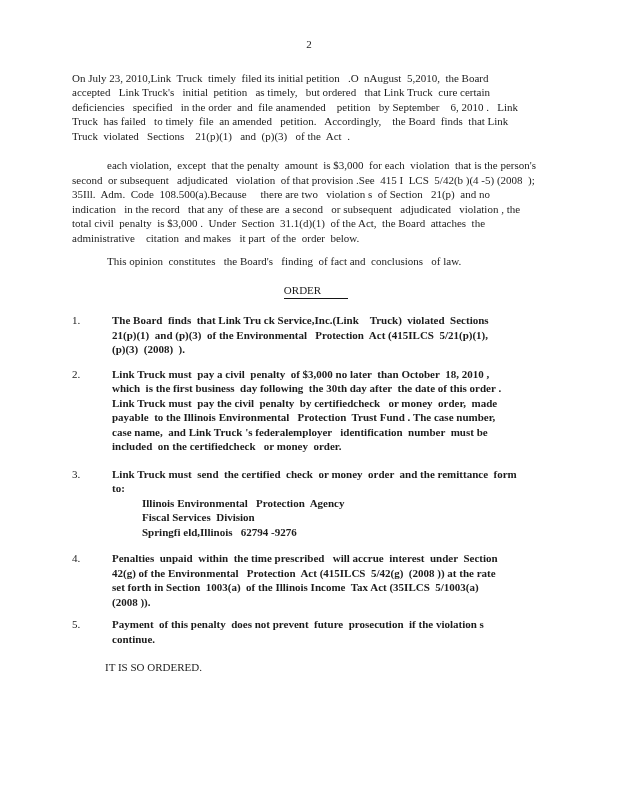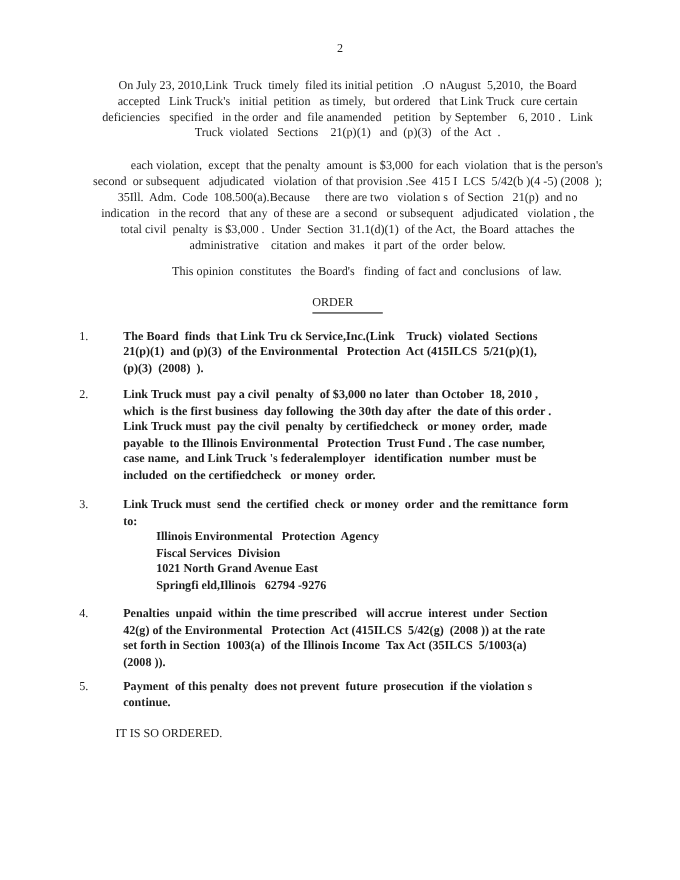--- a/index.html
+++ b/index.html
@@ -12,21 +12,21 @@
     font-family: "Liberation Serif", serif;
     font-size: 11px;
     line-height: 14.5px;
     box-sizing: border-box;
     padding-top: 37px;
     overflow: hidden;
   }
   .page-number { text-align: center; }
   .content { margin-left: 72px; width: 488px; }
   .line { white-space: pre; height: 14.5px; }
-  .para { margin-top: 15px; text-align: center; }
+  .para { margin-top: 15px; }
   .para-1 { margin-top: 19px; }
   .para-3 { margin-top: 9px; }
   .indent-first .line:first-child { padding-left: 35px; }
   .order-heading { margin-top: 14px; text-align: center; font-weight: normal; }
   .order-heading span {
     display: inline-block;
     border-bottom: 1.5px solid #151515;
     padding: 0 27px 1px 0;
   }
   .order-item { display: flex; }
@@ -45,20 +45,21 @@
 
 <div class="page">
   <div class="page-number">2</div>
 
   <div class="content">
 
     <div class="para para-1">
         <div class="line">On July 23, 2010,Link  Truck  timely  filed its initial petition   .O  nAugust  5,2010,  the Board</div>
         <div class="line">accepted   Link Truck's   initial  petition   as timely,   but ordered   that Link Truck  cure certain</div>
         <div class="line">deficiencies   specified   in the order  and  file anamended    petition   by September    6, 2010 .   Link</div>
+        <div class="line">Truck  has failed   to timely  file  an amended   petition.   Accordingly,    the Board  finds  that Link</div>
         <div class="line">Truck  violated   Sections    21(p)(1)   and  (p)(3)   of the  Act  .</div>
       </div>
 
     <div class="para indent-first">
         <div class="line">each violation,  except  that the penalty  amount  is $3,000  for each  violation  that is the person's</div>
         <div class="line">second  or subsequent   adjudicated   violation  of that provision .See  415 I  LCS  5/42(b )(4 -5) (2008  );</div>
         <div class="line">35Ill.  Adm.  Code  108.500(a).Because     there are two   violation s  of Section   21(p)  and no</div>
         <div class="line">indication   in the record   that any  of these are  a second   or subsequent   adjudicated   violation , the</div>
         <div class="line">total civil  penalty  is $3,000 .  Under  Section  31.1(d)(1)  of the Act,  the Board  attaches  the</div>
         <div class="line">administrative    citation  and makes   it part  of the  order  below.</div>
@@ -96,21 +97,20 @@
     <div class="order-item item-3">
       <div class="num">3.</div>
       <div class="item-body">
         <div>
             <div class="line">Link Truck must  send  the certified  check  or money  order  and the remittance  form</div>
             <div class="line">to:</div>
           </div>
         <div class="address">
             <div class="line">Illinois Environmental   Protection  Agency</div>
             <div class="line">Fiscal Services  Division</div>
-            <div class="line">1021 North Grand Avenue East</div>
             <div class="line">Springfi eld,Illinois   62794 -9276</div>
           </div>
       </div>
     </div>
 
     <div class="order-item item-4">
       <div class="num">4.</div>
       <div class="item-body">
           <div class="line">Penalties  unpaid  within  the time prescribed   will accrue  interest  under  Section</div>
           <div class="line">42(g) of the Environmental   Protection  Act (415ILCS  5/42(g)  (2008 )) at the rate</div>

